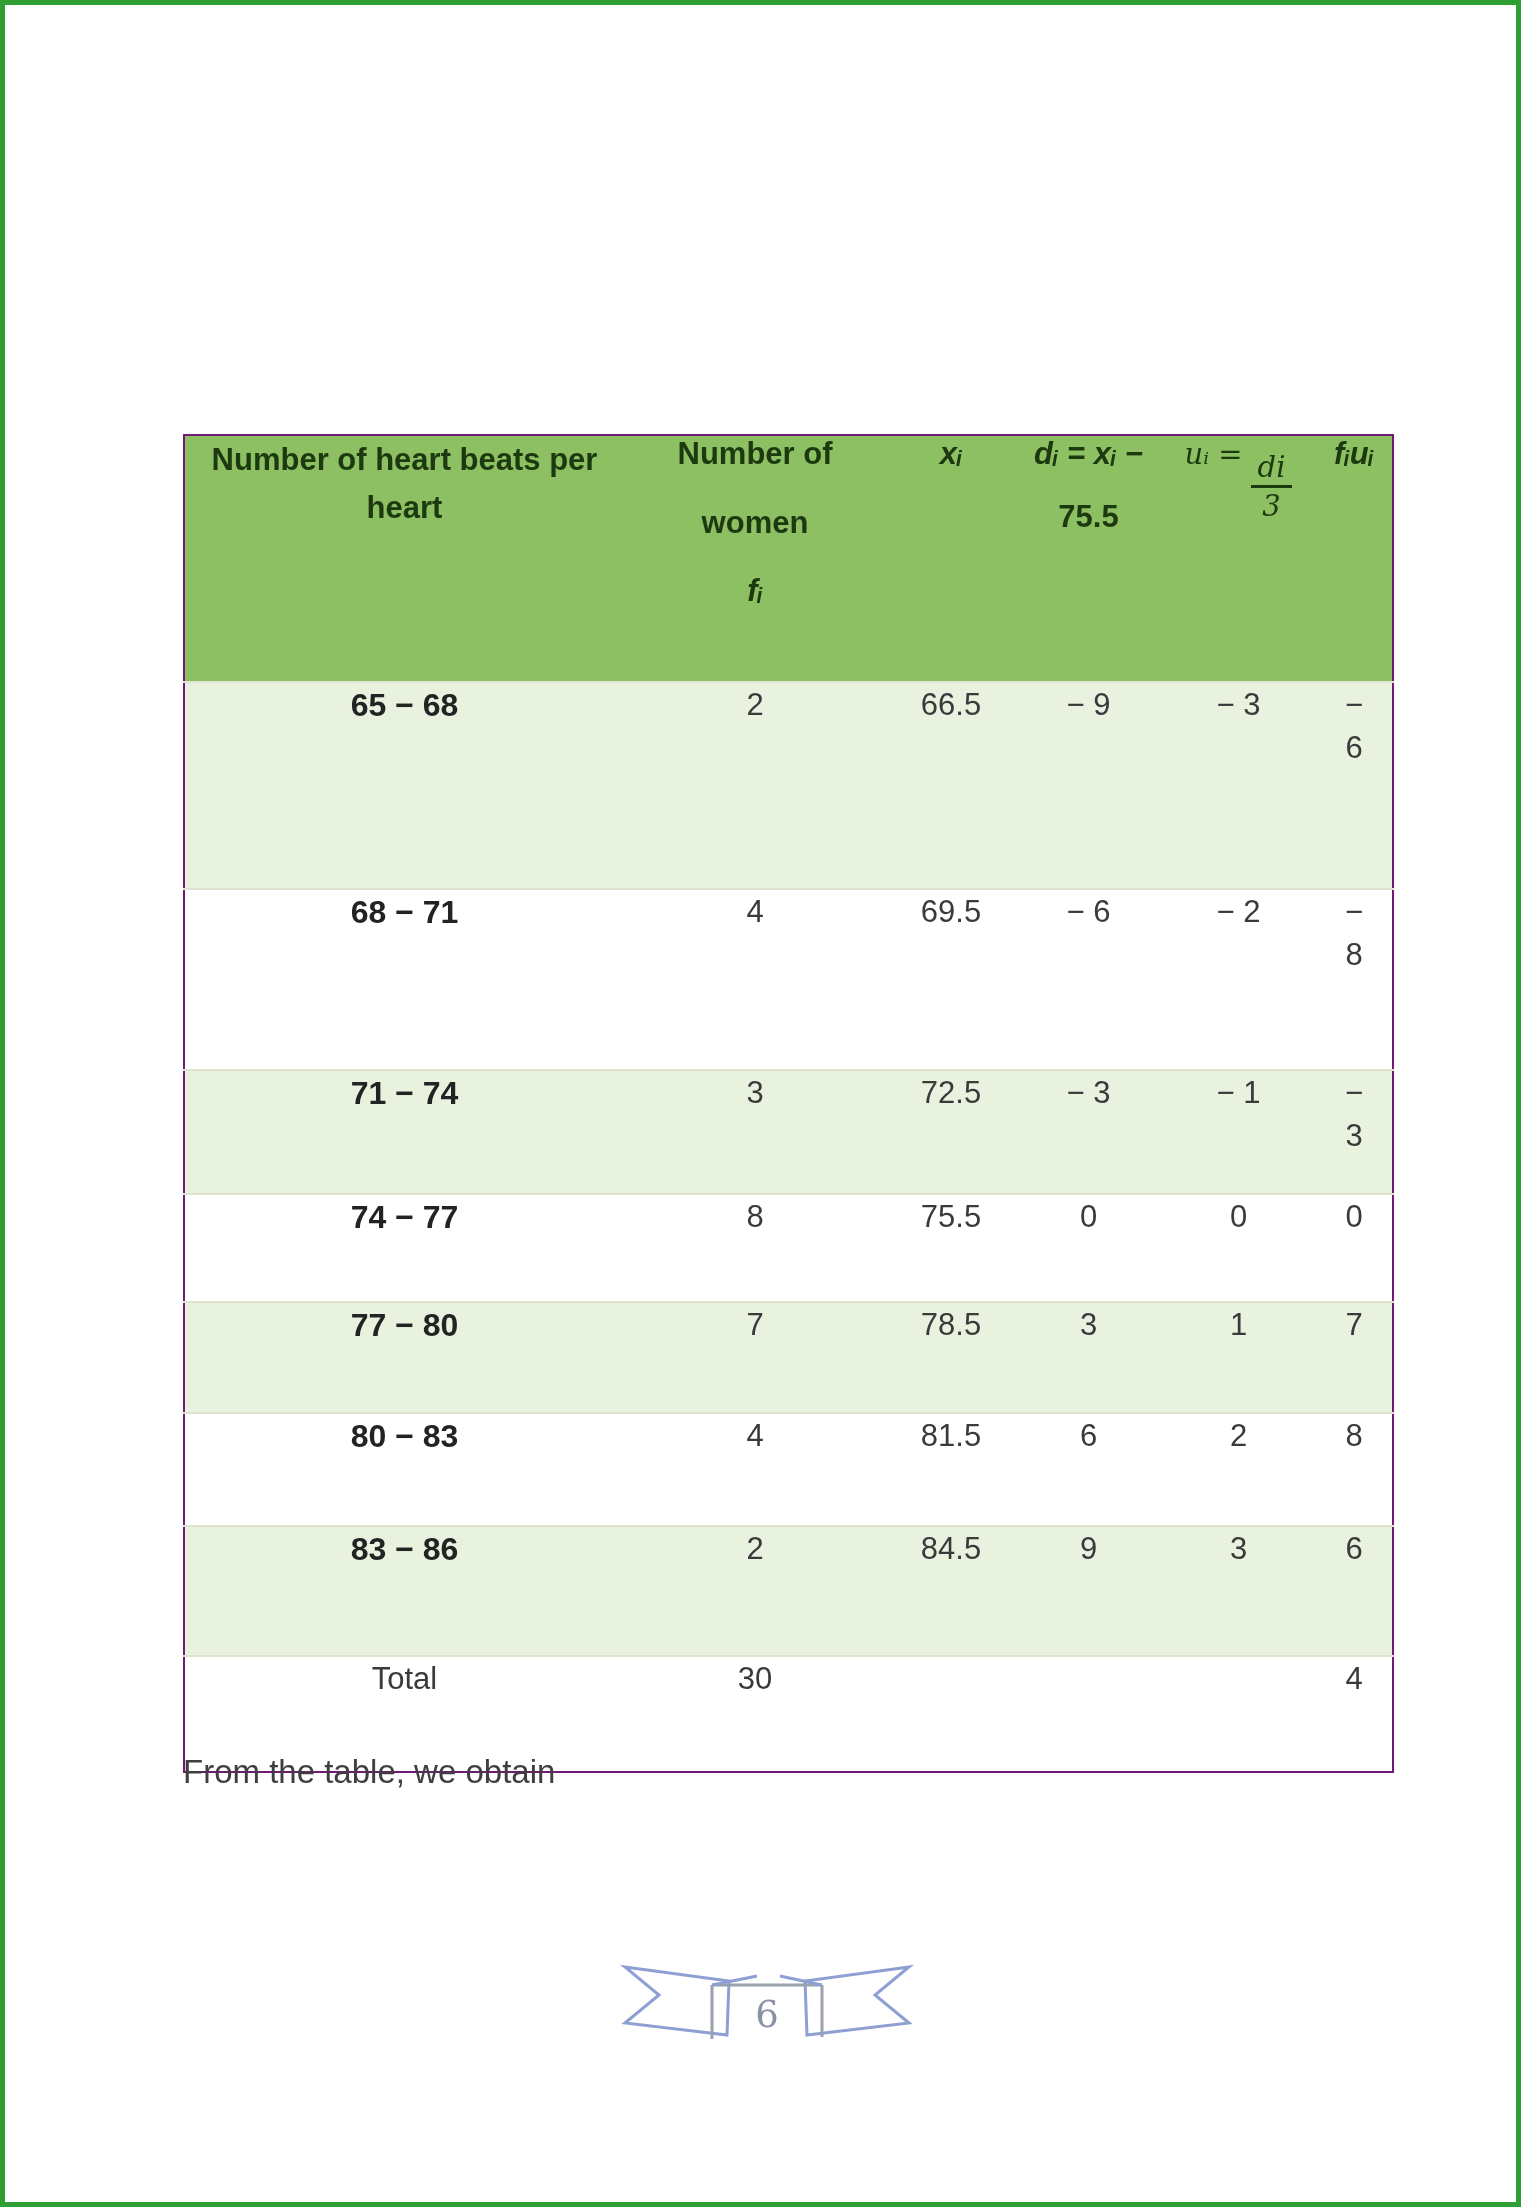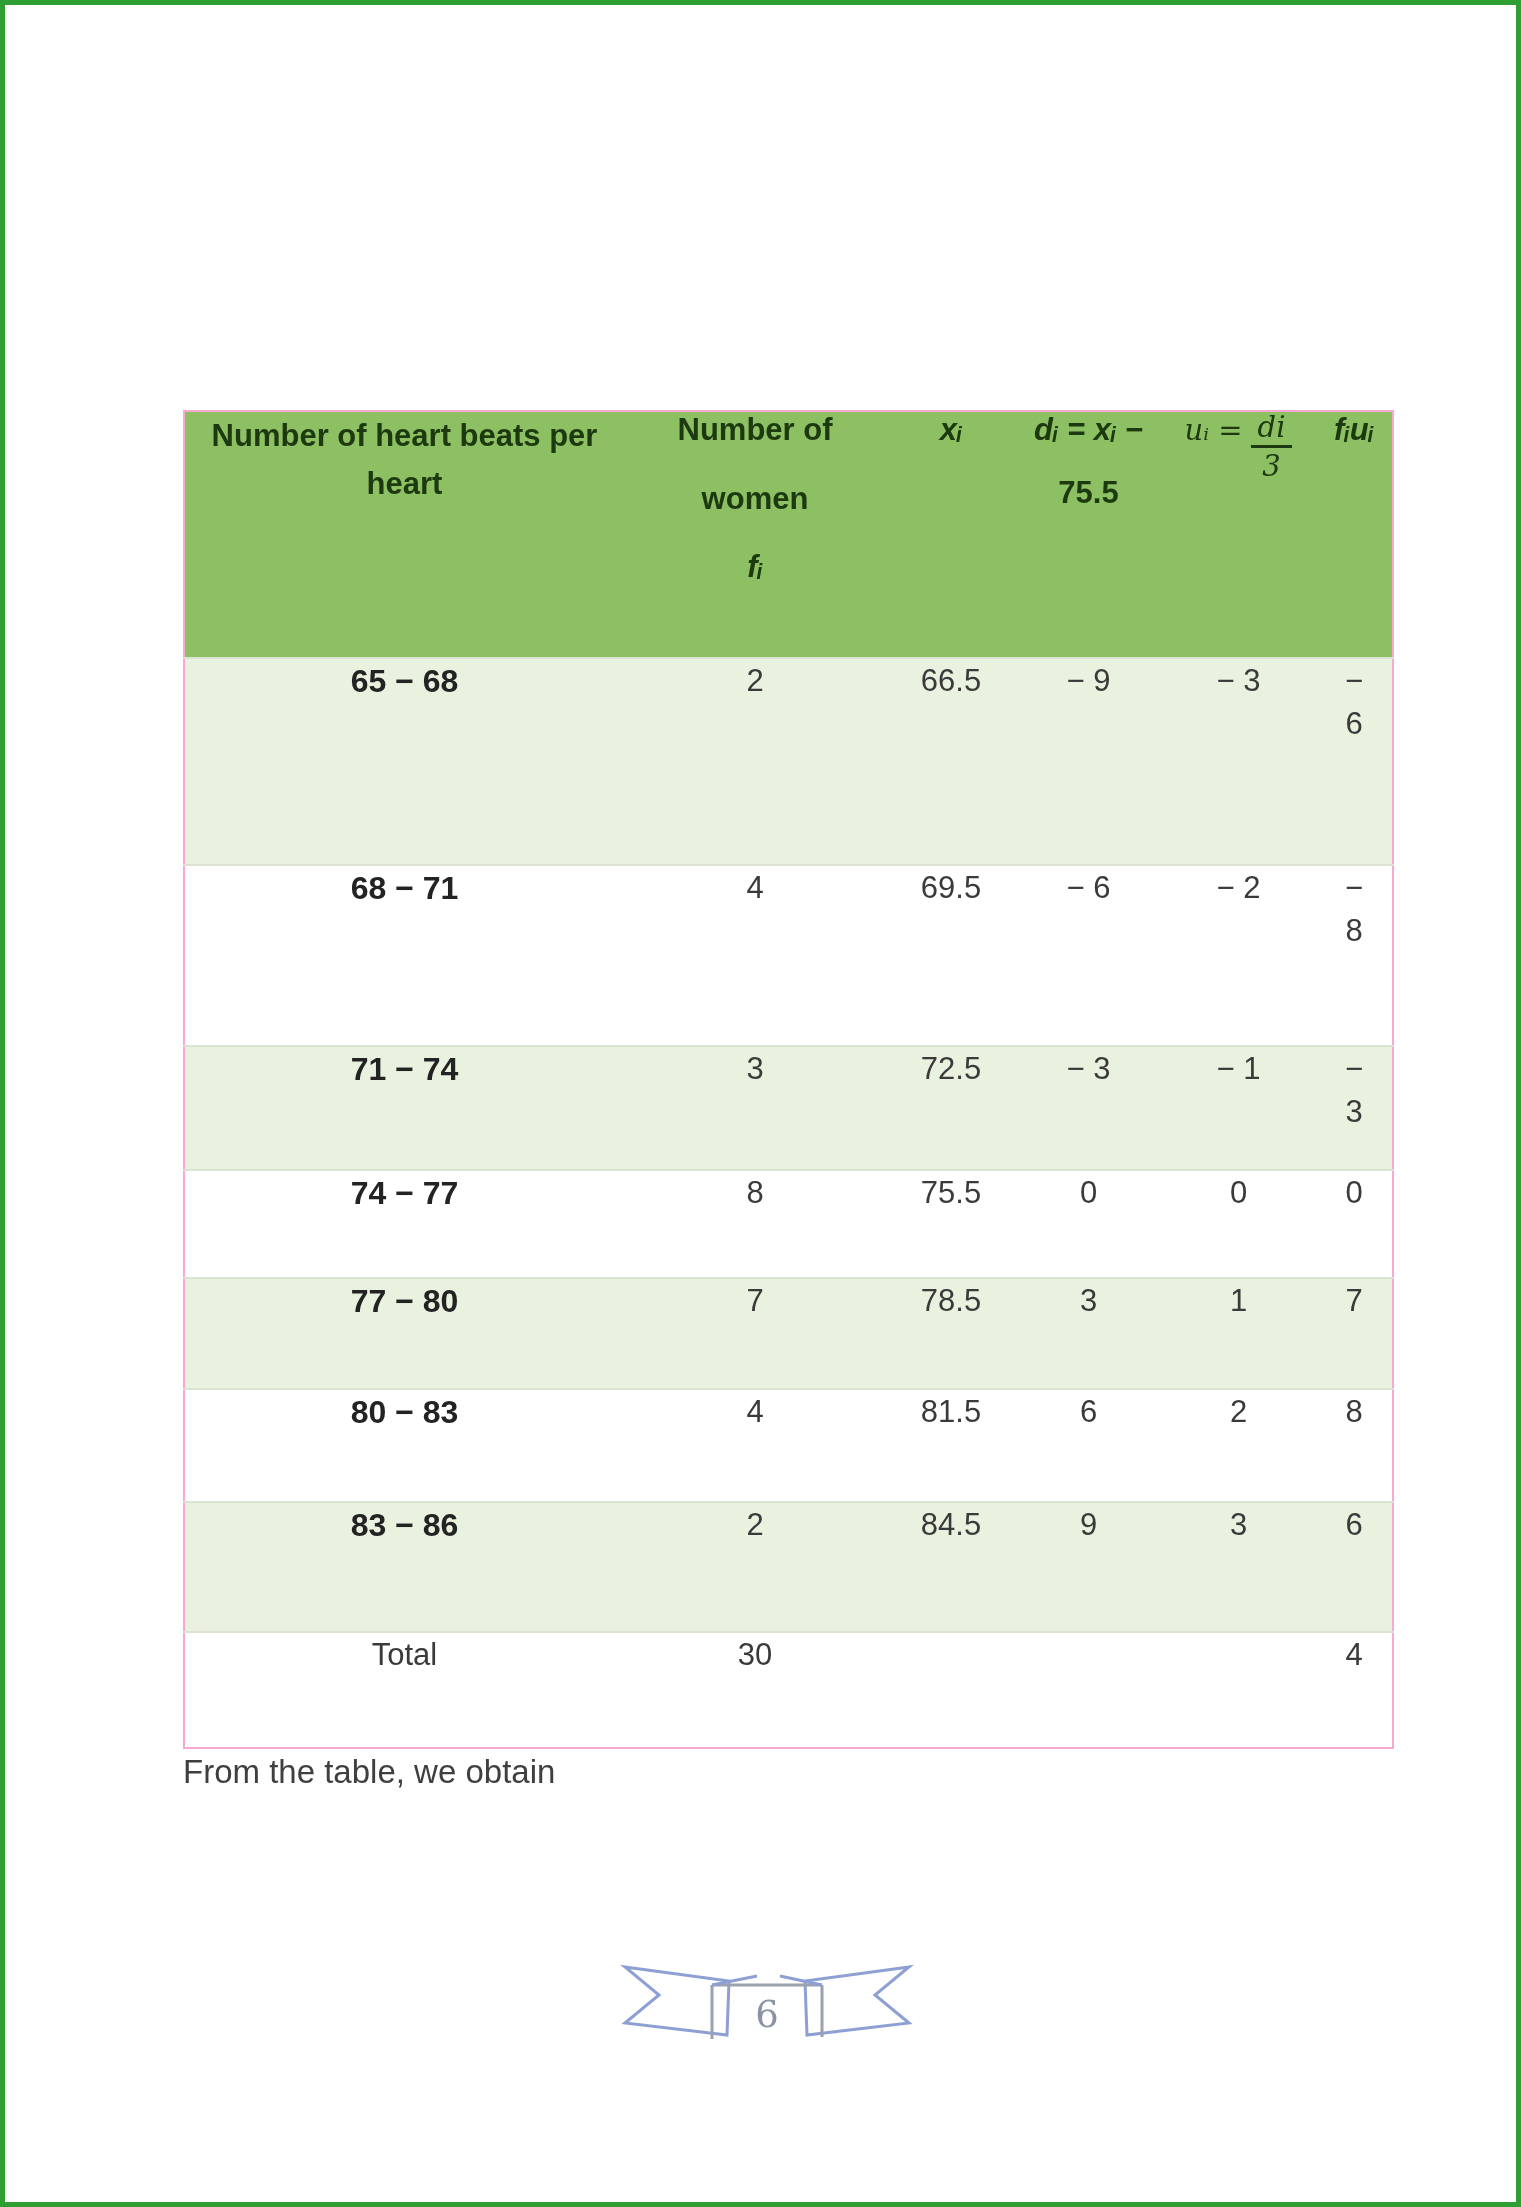--- a/index.html
+++ b/index.html
@@ -6,43 +6,43 @@
   .page{
     position:relative;
     width:1521px;height:2207px;
     background:#ffffff;
     border:5px solid #2f9e33;
     box-sizing:border-box;
     font-family:"Liberation Sans","DejaVu Sans",sans-serif;
     overflow:hidden;
   }
   table.stat{
-    position:absolute;left:178px;top:405px;width:1209px;
+    position:absolute;left:178px;top:429px;width:1209px;
     border-collapse:collapse;table-layout:fixed;
-    border:2px solid #f9a8d4;
+    border:2px solid #701a75;
   }
   table.stat th,table.stat td{
     text-align:center;vertical-align:top;
     margin:0;padding:0;overflow:visible;
   }
   thead th{
     background:#8dbf63;color:#1c390f;
     font-weight:bold;font-size:31px;
     height:245px;padding-top:18px;
   }
   .hline{display:block;white-space:nowrap;line-height:1.15;}
   .col1-h .hline{line-height:1.55;}
   .col2-h .hline{margin-bottom:33px;}
   .col4-h .hline{margin-bottom:27px;}
   .math{font-style:italic;}
   .col5-h{padding-top:26px;}
   .uexpr{display:inline-flex;font-style:italic;
          font-family:"DejaVu Serif",serif;font-size:29px;font-weight:normal;}
   .frac{display:inline-block;text-align:center;margin-left:8px;vertical-align:middle;}
-  .frac .num{display:block;border-bottom:3px solid #1c390f;padding:0 7px 3px;line-height:1;}
+  .frac .num{display:block;border-bottom:3px solid #1c390f;padding:16px 7px 3px;line-height:1;}
   .frac .den{display:block;padding-top:4px;line-height:1;}
   tbody td{
     font-size:31px;color:#3a3a3a;
     padding-top:13px;line-height:1.4;
     border-top:2px solid #dde3d1;
     background:#ffffff;
   }
   tbody tr:nth-child(odd) td{background:#e9f1df;}
   tbody tr.total-row td{background:#ffffff;}
   td.interval{font-weight:bold;color:#232323;font-size:32px;}

